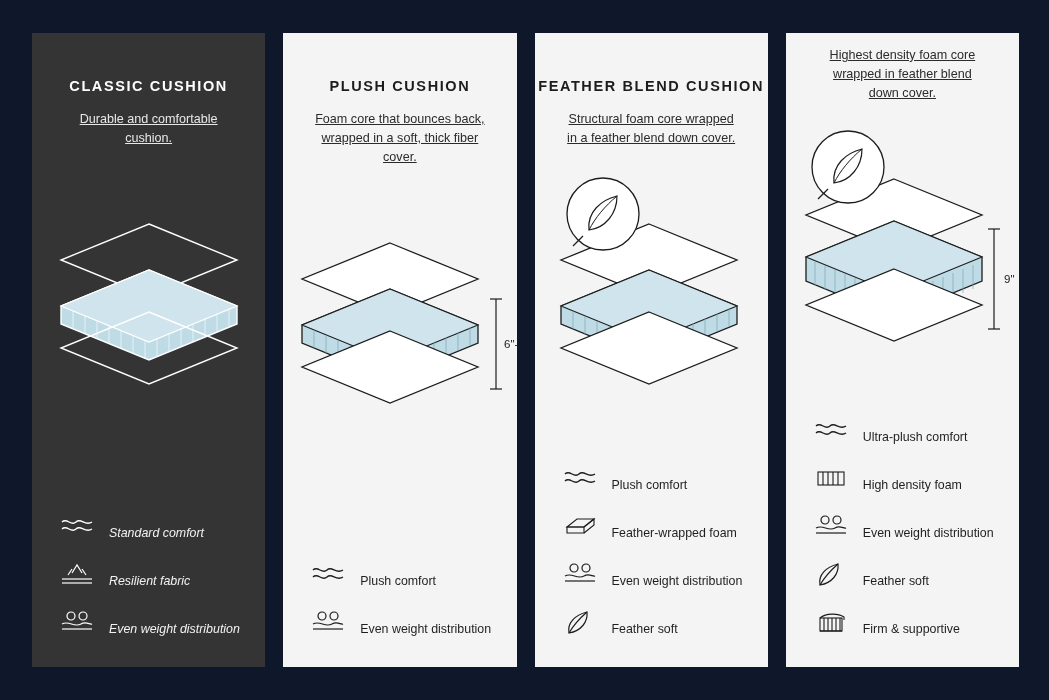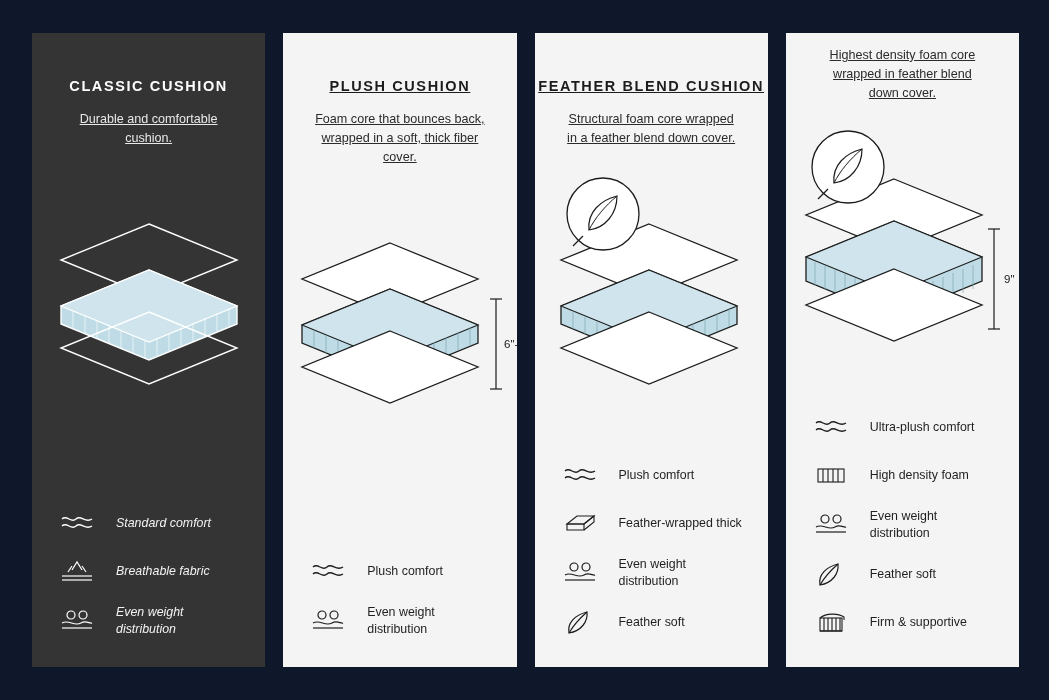--- a/index.html
+++ b/index.html
@@ -31,21 +31,21 @@
   .card-title {
     font-size: 14.5px;
     font-weight: bold;
     letter-spacing: 1.6px;
     text-align: center;
     margin-top: 43px;
     line-height: 1.45;
     text-transform: uppercase;
   }
   .dark .card-title { color: #ffffff; }
-  .light .card-title { color: #1c1c1c; text-decoration: underline; }
+  .light .card-title { color: #1c1c1c; }
 
   .card-desc {
     font-size: 12.6px;
     line-height: 1.5;
     text-align: center;
     margin-top: 13px;
     padding: 0 22px;
     max-width: 215px;
     text-decoration: underline;
   }
@@ -64,22 +64,22 @@
     width: 100%;
     padding: 0 24px 0 26px;
     margin-top: auto;
     margin-bottom: 30px;
     display: flex;
     flex-direction: column;
     gap: 18px;
   }
   .feature {
     display: flex;
-    align-items: center;
-    gap: 20px;
+    align-items: flex-end;
+    gap: 13px;
   }
   .feature .ficon {
     width: 38px; height: 30px;
     flex: 0 0 38px;
     display: flex; align-items: center; justify-content: center;
   }
   .feature .flabel {
     font-size: 12.4px;
     line-height: 1.32;
   }
@@ -142,21 +142,21 @@
       <div class="feature">
         <span class="ficon">
           <svg width="34" height="24" viewBox="0 0 34 24" fill="none" stroke="#ffffff" stroke-width="1.2">
             <path d="M12 11 l5-8 5 8"></path>
             <path d="M8 13 l4-6"></path>
               <path d="M26 13 l-4-6"></path>
             <path d="M2 17 h30"></path>
               <path d="M2 21 h30"></path>
           </svg>
         </span>
-        <span class="flabel">Breathable fabric</span>
+        <span class="flabel">Resilient fabric</span>
       </div>
       <div class="feature">
         <span class="ficon">
           <svg width="34" height="24" viewBox="0 0 34 24" fill="none" stroke="#ffffff" stroke-width="1.2">
             <circle cx="11" cy="6" r="4"></circle>
               <circle cx="23" cy="6" r="4"></circle>
             <path d="M2 14 C9 10,14 18,21 14 C26 11,30 15,32 14"></path>
             <path d="M2 19 h30"></path>
           </svg>
         </span>
@@ -274,21 +274,21 @@
         <span class="flabel">Plush comfort</span>
       </div>
       <div class="feature">
         <span class="ficon">
           <svg width="34" height="24" viewBox="0 0 34 24" fill="none" stroke="#1c1c1c" stroke-width="1.1">
             <polygon points="4,13 14,5 31,5 21,13"></polygon>
             <polygon points="4,13 21,13 21,19 4,19"></polygon>
             <path d="M21 13 L31 5 L31 11 L21 19"></path>
           </svg>
         </span>
-        <span class="flabel">Feather-wrapped thick</span>
+        <span class="flabel">Feather-wrapped foam</span>
       </div>
       <div class="feature">
         <span class="ficon">
           <svg width="34" height="24" viewBox="0 0 34 24" fill="none" stroke="#1c1c1c" stroke-width="1.2">
             <circle cx="11" cy="6" r="4"></circle>
               <circle cx="23" cy="6" r="4"></circle>
             <path d="M2 14 C9 10,14 18,21 14 C26 11,30 15,32 14"></path>
             <path d="M2 19 h30"></path>
           </svg>
         </span>

